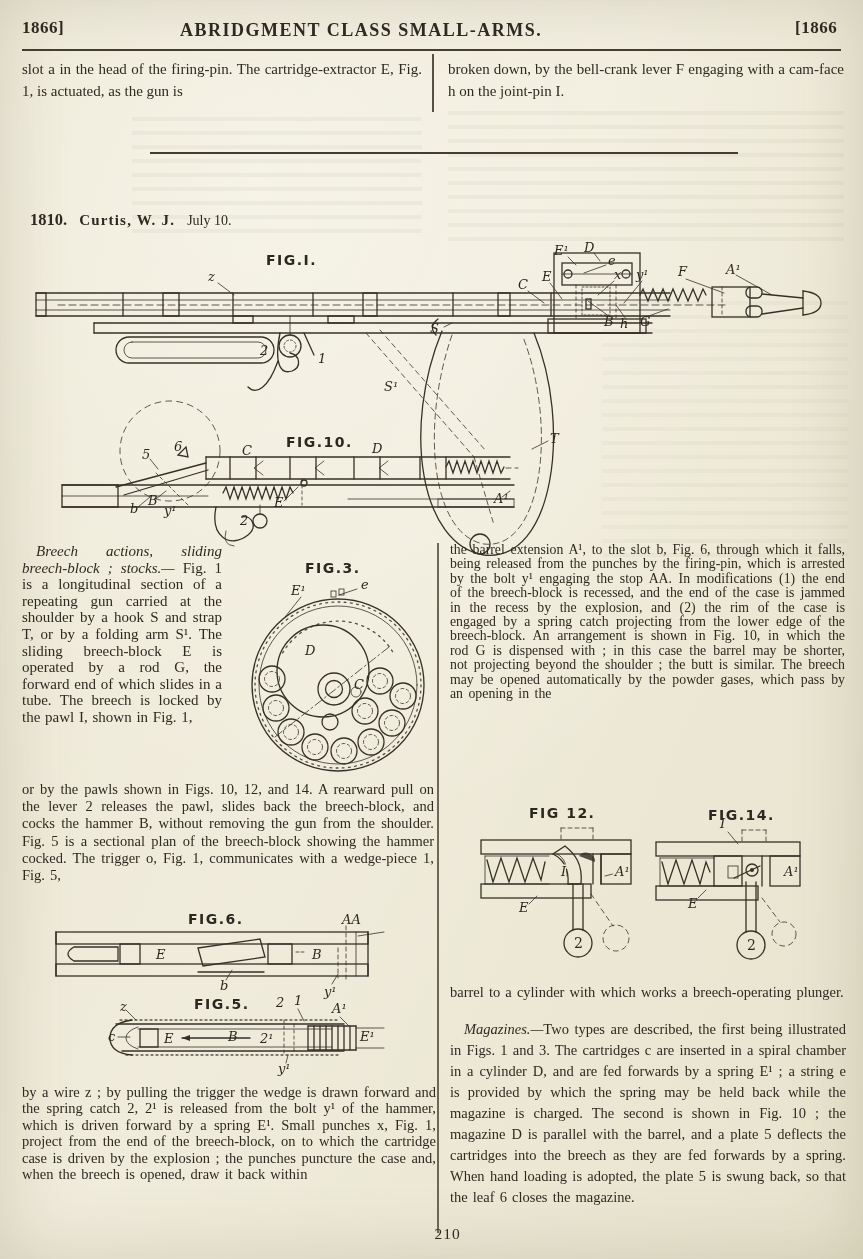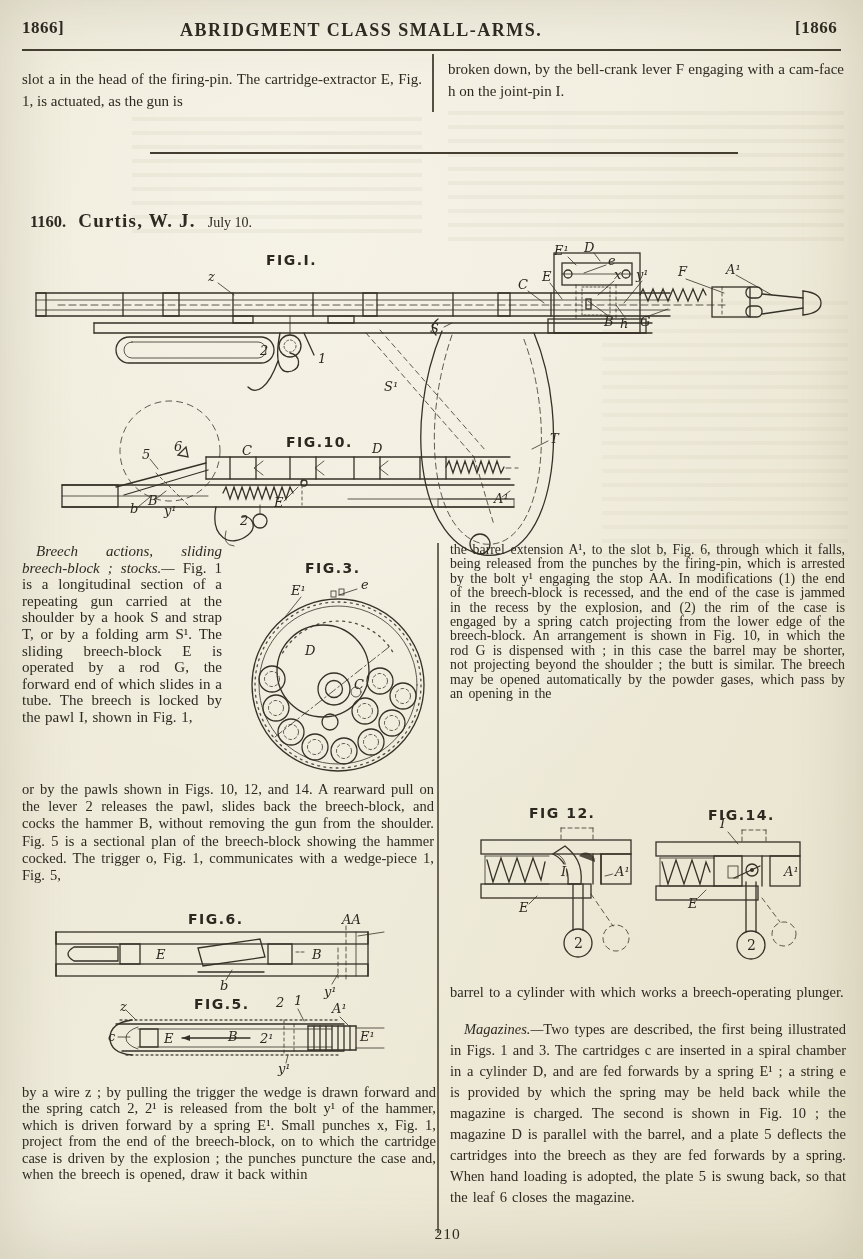--- a/index.html
+++ b/index.html
@@ -14,21 +14,21 @@
   }
   .page{position:absolute;inset:0;box-shadow:inset 0 0 70px rgba(110,100,70,.22);}
   .abs{position:absolute;}
   .para{text-align:justify;line-height:16.8px;font-size:14.5px;margin:0;}
   .i{font-style:italic;}
   .hdr-year{font-weight:bold;font-size:17px;letter-spacing:.5px;}
   .hdr-title{font-weight:bold;font-size:18px;letter-spacing:1.5px;text-align:left;}
   .rule{background:#443e31;}
   .vrule{background:#55503f;width:2px;}
   .entry-num{font-weight:bold;font-size:16.5px;}
-  .entry-name{font-weight:bold;font-size:19px;letter-spacing:1.2px;}
+  .entry-name{font-weight:bold;font-size:15px;letter-spacing:1.2px;}
   .entry-date{font-size:14px;}
   .pageno{font-size:15.5px;letter-spacing:1px;text-align:center;}
   .ghost{
     position:absolute;opacity:.5;filter:blur(.5px);pointer-events:none;
     background:repeating-linear-gradient(180deg,
       rgba(146,136,104,0) 0 5px, rgba(146,136,104,.16) 5px 9px,
       rgba(146,136,104,0) 9px 14px);
   }
   svg{overflow:visible;}
   .draw line,.draw path,.draw polyline,.draw circle,.draw rect,.draw polygon{
@@ -47,28 +47,28 @@
 
 <div class="ghost" style="left:132px;top:112px;width:290px;height:126px;"></div>
 <div class="ghost" style="left:448px;top:106px;width:396px;height:140px;"></div>
 <div class="ghost" style="left:602px;top:296px;width:246px;height:262px;opacity:.38;"></div>
 
 <div class="abs hdr-year" style="left:22px;top:18px;">1866]</div>
 <div class="abs hdr-title" style="left:180px;top:20px;width:500px;">ABRIDGMENT CLASS SMALL-ARMS.</div>
 <div class="abs hdr-year" style="left:795px;top:18px;">[1866</div>
 <div class="abs rule" style="left:22px;top:49px;width:819px;height:2px;"></div>
 
-<div class="abs para" style="left:22px;top:68px;width:400px;font-size:15px;line-height:22px;">slot a in the head of the firing-pin.  The cartridge-extractor E, Fig. 1, is actuated, as the gun is</div>
+<div class="abs para" style="left:22px;top:58px;width:400px;font-size:15px;line-height:22px;">slot a in the head of the firing-pin.  The cartridge-extractor E, Fig. 1, is actuated, as the gun is</div>
 <div class="abs para" style="left:448px;top:58px;width:396px;font-size:15px;line-height:22px;">broken down, by the bell-crank lever F engaging with a cam-face h on the joint-pin I.</div>
 <div class="abs vrule" style="left:432px;top:54px;height:58px;"></div>
 
 <div class="abs rule" style="left:150px;top:152px;width:588px;height:1.6px;"></div>
 
 <div class="abs" style="left:30px;top:210px;">
-  <span class="entry-num">1160.</span>&nbsp;&nbsp;
+  <span class="entry-num">1810.</span>&nbsp;&nbsp;
   <span class="entry-name">Curtis, W. J.</span>&nbsp;&nbsp;
   <span class="entry-date">July 10.</span>
 </div>
 
 <svg class="abs" style="left:28px;top:243px;" width="810" height="320" viewBox="0 0 810 320">
   <defs>
     <pattern id="h1" width="6" height="6" patternUnits="userSpaceOnUse" patternTransform="rotate(45)">
       <line x1="0" y1="0" x2="0" y2="6" stroke="#363127" stroke-width="1.1"></line>
     </pattern>
   </defs>

